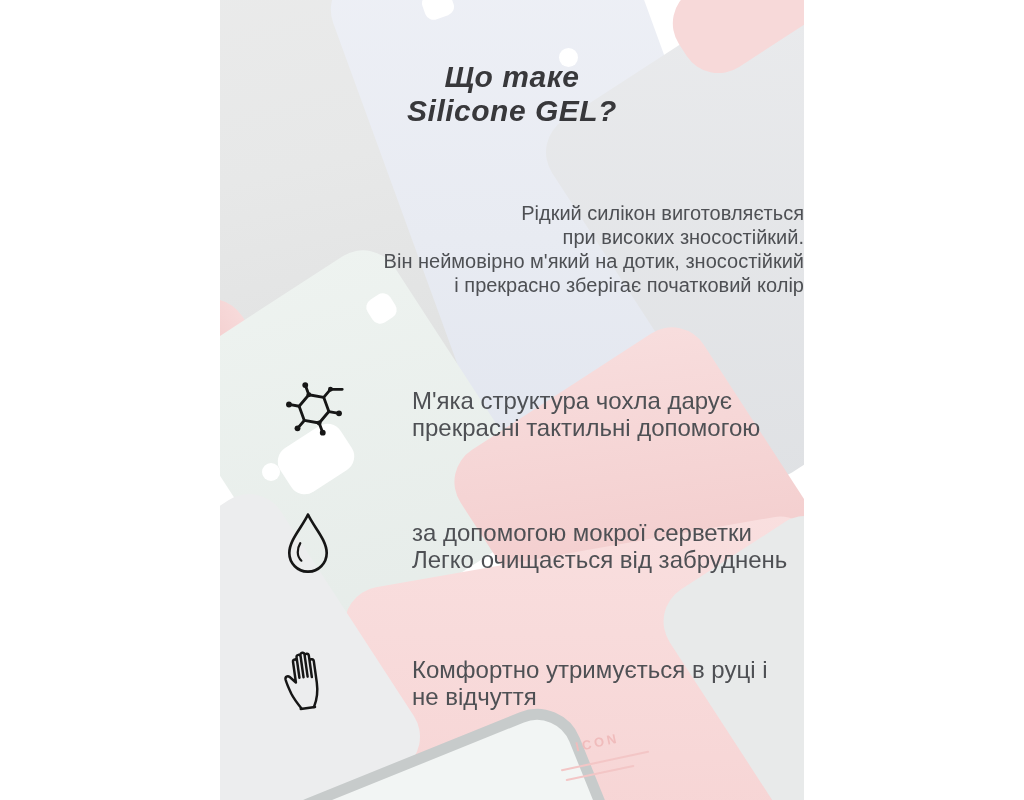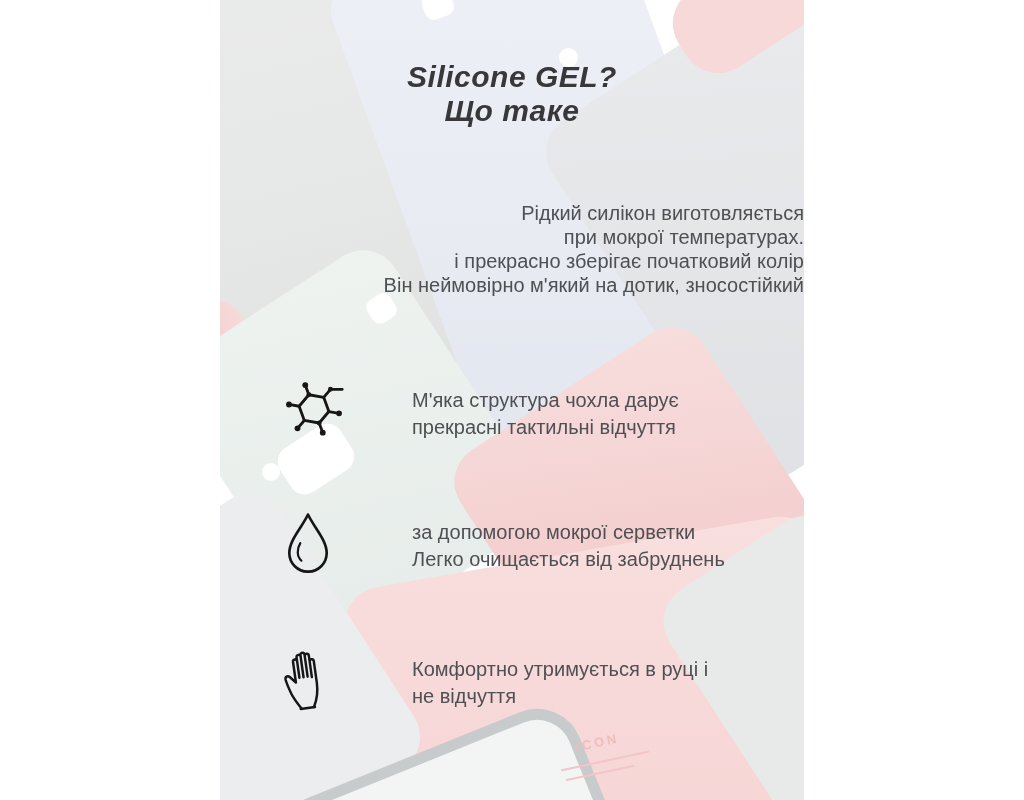--- a/index.html
+++ b/index.html
@@ -6,21 +6,21 @@
   .canvas{position:relative;width:1024px;height:800px;background:#ffffff;overflow:hidden;
           font-family:"Liberation Sans","DejaVu Sans",sans-serif;}
   .strip{position:absolute;left:220px;top:0;width:584px;height:800px;background:#ffffff;overflow:hidden;}
   .case{position:absolute;border-radius:38px;}
   .cutout{position:absolute;background:#ffffff;}
   .title{position:absolute;left:0;top:60px;width:100%;text-align:center;
          font-weight:bold;font-style:italic;font-size:30px;line-height:34px;
          color:#38383b;letter-spacing:.5px;}
   .intro{position:absolute;left:0;top:201px;width:100%;text-align:right;
          font-size:20px;line-height:24px;color:#4e5054;}
-  .ftext{position:absolute;font-size:20px;line-height:27px;color:#4e5054;text-align:left;}
+  .ftext{position:absolute;font-size:24px;line-height:27px;color:#4e5054;text-align:left;}
   .icon-box{position:absolute;}
   .watermark{position:absolute;left:355px;top:735px;transform:rotate(-12deg);
              color:#f0bcbc;font-size:13px;font-weight:bold;letter-spacing:3px;}
   .wm-line{position:absolute;background:#f3c6c6;height:2px;border-radius:1px;}
 </style>
 </head>
 <body>
 
 <div class="canvas">
   <div class="strip">
@@ -62,29 +62,29 @@
     <div class="cutout" style="left:339px;top:48px;width:19px;height:19px;border-radius:50%;"></div>
     <div class="cutout" style="left:148px;top:295px;width:27px;height:27px;border-radius:9px;transform:rotate(-33deg);"></div>
     <div class="cutout" style="left:60px;top:433px;width:72px;height:52px;border-radius:16px;transform:rotate(-33deg);"></div>
     <div class="cutout" style="left:42px;top:463px;width:18px;height:18px;border-radius:50%;"></div>
 
     <div class="watermark">ICON</div>
     <div class="wm-line" style="left:340px;top:760px;width:90px;transform:rotate(-12deg);"></div>
     <div class="wm-line" style="left:345px;top:772px;width:70px;transform:rotate(-12deg);"></div>
 
     <div class="title">
+      <div>Що таке</div>
       <div>Silicone GEL?</div>
-      <div>Що таке</div>
     </div>
 
     <div class="intro">
       <div>Рідкий силікон виготовляється</div>
-      <div>при мокрої температурах.</div>
+      <div>при високих зносостійкий.</div>
+      <div>Він неймовірно м'який на дотик, зносостійкий</div>
       <div>і прекрасно зберігає початковий колір</div>
-      <div>Він неймовірно м'який на дотик, зносостійкий</div>
     </div>
 
     <div class="icon-box" style="left:62px;top:370px;width:64px;height:74px;">
       <svg width="64" height="74" viewBox="0 0 68 76" fill="none" xmlns="http://www.w3.org/2000/svg">
         <polygon points="49.8,42.8 39.5,55 23.7,52.3 18.2,37.2 28.5,25 44.3,27.7" stroke="#161616" stroke-width="3" fill="none" stroke-linejoin="round"></polygon>
         <line x1="49.8" y1="42.8" x2="60.6" y2="44.7" stroke="#161616" stroke-width="3" stroke-linecap="round"></line>
         <line x1="39.5" y1="55" x2="43.3" y2="65.3" stroke="#161616" stroke-width="3" stroke-linecap="round"></line>
         <line x1="23.7" y1="52.3" x2="16.5" y2="60.7" stroke="#161616" stroke-width="3" stroke-linecap="round"></line>
         <line x1="18.2" y1="37.2" x2="7.4" y2="35.3" stroke="#161616" stroke-width="3" stroke-linecap="round"></line>
         <line x1="28.5" y1="25" x2="24.7" y2="14.7" stroke="#161616" stroke-width="3" stroke-linecap="round"></line>
@@ -94,21 +94,21 @@
         <circle cx="16.5" cy="60.7" r="3.1" fill="#161616"></circle>
         <circle cx="7.4" cy="35.3" r="3.1" fill="#161616"></circle>
         <circle cx="24.7" cy="14.7" r="3.1" fill="#161616"></circle>
         <circle cx="51.5" cy="19.2" r="2.6" fill="#161616"></circle>
         <circle cx="39.5" cy="55" r="2.6" fill="#161616"></circle>
         <circle cx="28.5" cy="25" r="2.6" fill="#161616"></circle>
       </svg>
     </div>
     <div class="ftext" style="left:192px;top:387px;">
       <div>М'яка структура чохла дарує</div>
-      <div>прекрасні тактильні відчуття</div>
+      <div>прекрасні тактильні допомогою</div>
     </div>
 
     <div class="icon-box" style="left:66px;top:511px;width:44px;height:62px;">
       <svg width="44" height="62" viewBox="0 0 40 56" fill="none" xmlns="http://www.w3.org/2000/svg">
         <path d="M20 3 C15 14 3 26 3 38 A17 17 0 0 0 37 38 C37 26 25 14 20 3 Z" stroke="#161616" stroke-width="2.4" fill="none" stroke-linejoin="round"></path>
         <path d="M13 29 C10 34 9.5 41 14 45" stroke="#161616" stroke-width="2" fill="none" stroke-linecap="round"></path>
       </svg>
     </div>
     <div class="ftext" style="left:192px;top:519px;">
       <div>за допомогою мокрої серветки</div>

